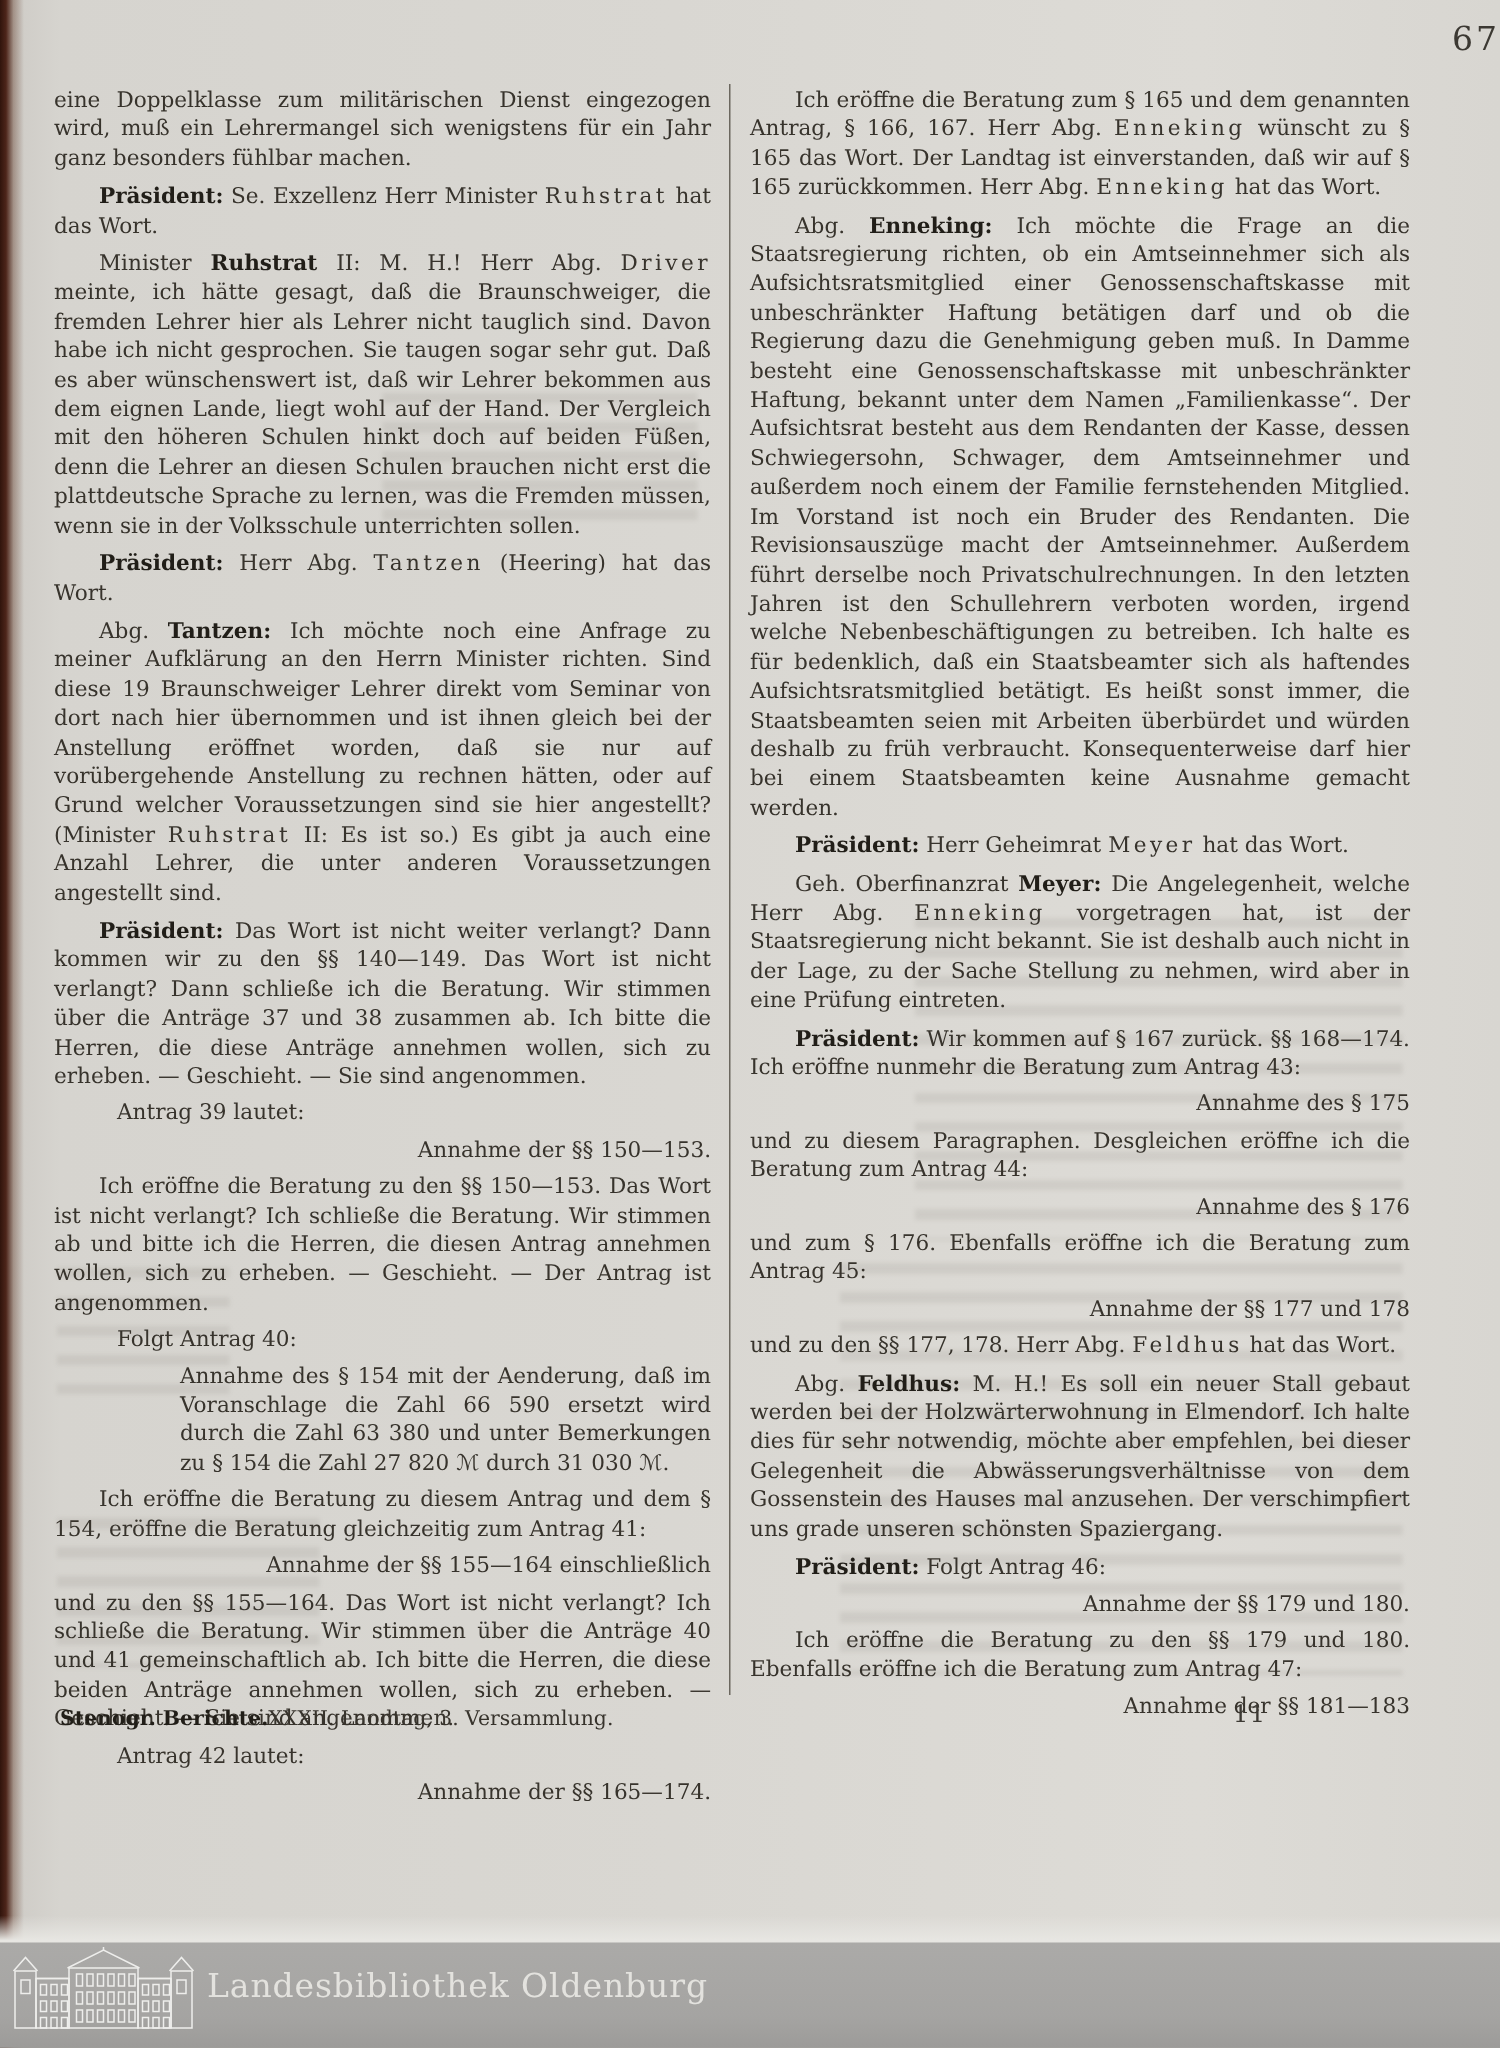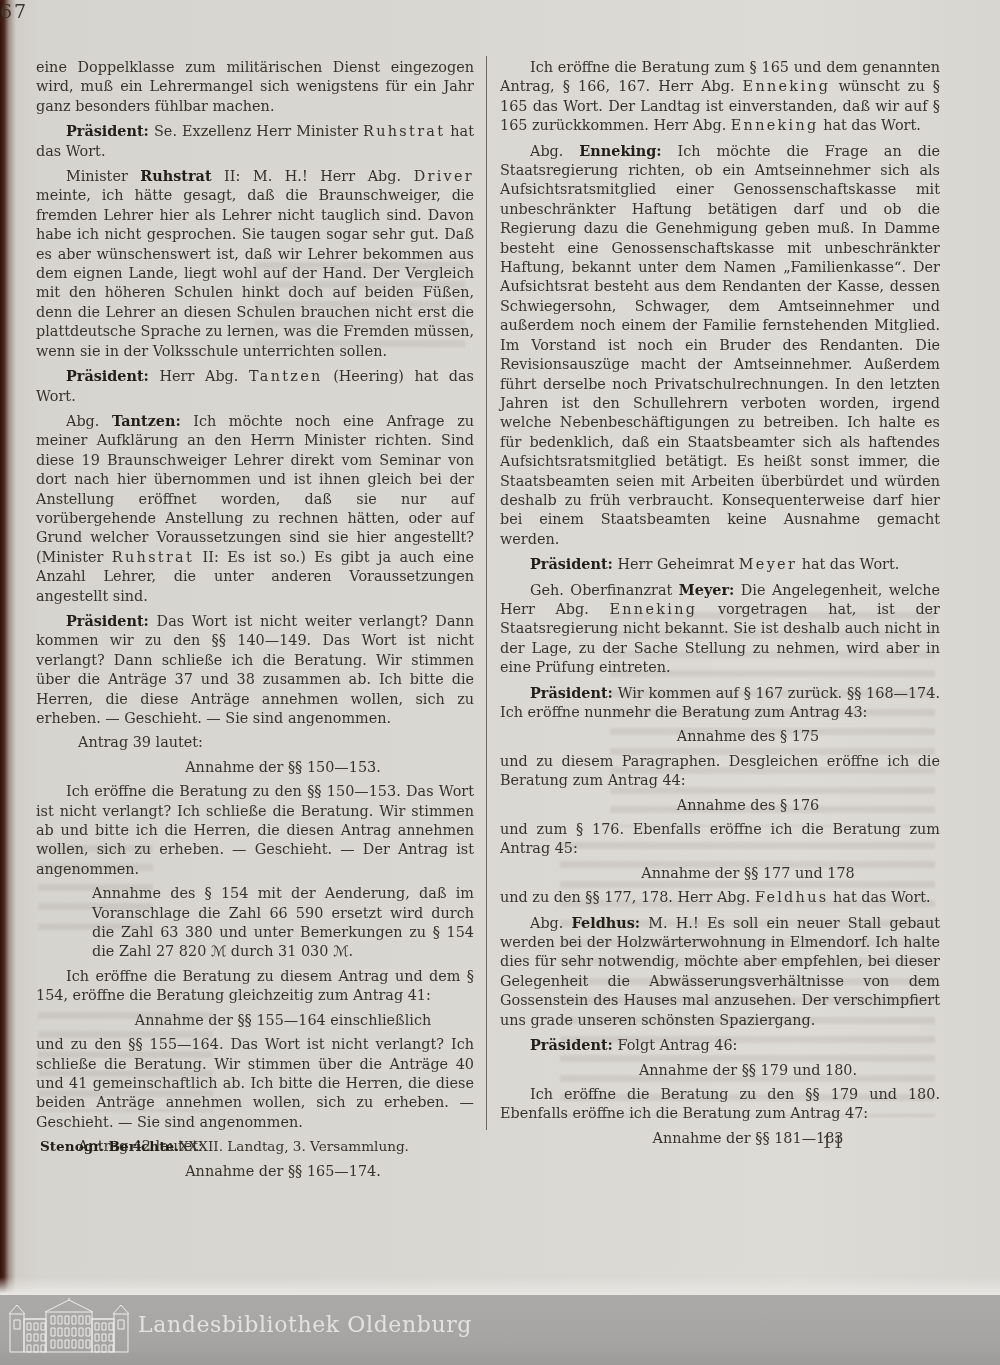--- a/index.html
+++ b/index.html
@@ -6,36 +6,36 @@
   .page{
     position:relative;width:1000px;height:1365px;overflow:hidden;
     background:linear-gradient(90deg,#ccc9c4 0%,#d6d4cf 4%,#d9d7d2 45%,#dddbd6 80%,#d8d6d1 100%);
     font-family:"DejaVu Serif","DejaVu Sans",serif;color:#37332c;
   }
   .spine{
     position:absolute;left:0;top:0;width:16px;height:1365px;
     background:linear-gradient(90deg,#30140c 0,#4d251a 4px,rgba(109,74,58,.45) 9px,rgba(120,90,70,0) 16px);
   }
   .page-number-top{
-    position:absolute;top:0;left:0;right:0;text-align:left;
-    font-size:19px;letter-spacing:2px;color:#3c3933;
+    position:absolute;top:14px;left:0;right:0;text-align:right;
+    font-size:22px;letter-spacing:2px;color:#3c3933;
   }
   .col{
     position:absolute;top:58px;width:438px;
     font-size:14.4px;line-height:19.4px;text-align:justify;
     text-rendering:optimizeLegibility;
   }
   .col.left{left:36px;}
   .col.right{left:500px;width:440px;}
   .col p{margin:0 0 5px 0;}
   .col p.body{text-indent:30px;}
   .col p.cont{text-indent:0;}
   .col p.antrag{margin-left:42px;text-indent:0;text-align:left;}
-  .col p.motion{margin-left:56px;text-indent:0;text-align:center;}
-  .col p.block{margin-left:56px;text-indent:0;text-align:justify;}
+  .col p.motion{margin-left:56px;text-indent:0;text-align:right;}
+  .col p.block{margin-left:84px;text-indent:0;text-align:justify;}
   .b{font-weight:bold;color:#211e18;}
   .sp{letter-spacing:2.3px;}
   .divider{
     position:absolute;left:486px;top:56px;width:1px;height:1074px;
     background:#57534a;opacity:.85;
   }
   .imprint{
     position:absolute;left:40px;top:1138px;width:440px;
     font-size:13.6px;color:#37332c;text-align:left;
   }
@@ -81,20 +81,21 @@
   <div class="col left">
       <p class="cont"><span>eine Doppelklasse zum militärischen Dienst eingezogen wird, muß ein Lehrermangel sich wenigstens für ein Jahr ganz besonders fühlbar machen.</span></p>
       <p class="body"><span class="b">Präsident:</span><span> Se. Exzellenz Herr Minister </span><span class="sp">Ruhstrat</span><span> hat das Wort.</span></p>
       <p class="body"><span>Minister </span><span class="b">Ruhstrat</span><span> II: M. H.! Herr Abg. </span><span class="sp">Driver</span><span> meinte, ich hätte gesagt, daß die Braunschweiger, die fremden Lehrer hier als Lehrer nicht tauglich sind. Davon habe ich nicht gesprochen. Sie taugen sogar sehr gut. Daß es aber wünschenswert ist, daß wir Lehrer bekommen aus dem eignen Lande, liegt wohl auf der Hand. Der Vergleich mit den höheren Schulen hinkt doch auf beiden Füßen, denn die Lehrer an diesen Schulen brauchen nicht erst die plattdeutsche Sprache zu lernen, was die Fremden müssen, wenn sie in der Volksschule unterrichten sollen.</span></p>
       <p class="body"><span class="b">Präsident:</span><span> Herr Abg. </span><span class="sp">Tantzen</span><span> (Heering) hat das Wort.</span></p>
       <p class="body"><span>Abg. </span><span class="b">Tantzen:</span><span> Ich möchte noch eine Anfrage zu meiner Aufklärung an den Herrn Minister richten. Sind diese 19 Braunschweiger Lehrer direkt vom Seminar von dort nach hier übernommen und ist ihnen gleich bei der Anstellung eröffnet worden, daß sie nur auf vorübergehende Anstellung zu rechnen hätten, oder auf Grund welcher Voraussetzungen sind sie hier angestellt? (Minister </span><span class="sp">Ruhstrat</span><span> II: Es ist so.) Es gibt ja auch eine Anzahl Lehrer, die unter anderen Voraussetzungen angestellt sind.</span></p>
       <p class="body"><span class="b">Präsident:</span><span> Das Wort ist nicht weiter verlangt? Dann kommen wir zu den §§ 140—149. Das Wort ist nicht verlangt? Dann schließe ich die Beratung. Wir stimmen über die Anträge 37 und 38 zusammen ab. Ich bitte die Herren, die diese Anträge annehmen wollen, sich zu erheben. — Geschieht. — Sie sind angenommen.</span></p>
       <p class="antrag"><span>Antrag 39 lautet:</span></p>
       <p class="motion"><span>Annahme der §§ 150—153.</span></p>
       <p class="body"><span>Ich eröffne die Beratung zu den §§ 150—153. Das Wort ist nicht verlangt? Ich schließe die Beratung. Wir stimmen ab und bitte ich die Herren, die diesen Antrag annehmen wollen, sich zu erheben. — Geschieht. — Der Antrag ist angenommen.</span></p>
+      <p class="antrag"><span>Folgt Antrag 40:</span></p>
       <p class="block"><span>Annahme des § 154 mit der Aenderung, daß im Voranschlage die Zahl 66 590 ersetzt wird durch die Zahl 63 380 und unter Bemerkungen zu § 154 die Zahl 27 820 ℳ durch 31 030 ℳ.</span></p>
       <p class="body"><span>Ich eröffne die Beratung zu diesem Antrag und dem § 154, eröffne die Beratung gleichzeitig zum Antrag 41:</span></p>
       <p class="motion"><span>Annahme der §§ 155—164 einschließlich</span></p>
       <p class="cont"><span>und zu den §§ 155—164. Das Wort ist nicht verlangt? Ich schließe die Beratung. Wir stimmen über die Anträge 40 und 41 gemeinschaftlich ab. Ich bitte die Herren, die diese beiden Anträge annehmen wollen, sich zu erheben. — Geschieht. — Sie sind angenommen.</span></p>
       <p class="antrag"><span>Antrag 42 lautet:</span></p>
       <p class="motion"><span>Annahme der §§ 165—174.</span></p>
     </div>
   <div class="col right">
       <p class="body"><span>Ich eröffne die Beratung zum § 165 und dem genannten Antrag, § 166, 167. Herr Abg. </span><span class="sp">Enneking</span><span> wünscht zu § 165 das Wort. Der Landtag ist einverstanden, daß wir auf § 165 zurückkommen. Herr Abg. </span><span class="sp">Enneking</span><span> hat das Wort.</span></p>
       <p class="body"><span>Abg. </span><span class="b">Enneking:</span><span> Ich möchte die Frage an die Staatsregierung richten, ob ein Amtseinnehmer sich als Aufsichtsratsmitglied einer Genossenschaftskasse mit unbeschränkter Haftung betätigen darf und ob die Regierung dazu die Genehmigung geben muß. In Damme besteht eine Genossenschaftskasse mit unbeschränkter Haftung, bekannt unter dem Namen „Familienkasse“. Der Aufsichtsrat besteht aus dem Rendanten der Kasse, dessen Schwiegersohn, Schwager, dem Amtseinnehmer und außerdem noch einem der Familie fernstehenden Mitglied. Im Vorstand ist noch ein Bruder des Rendanten. Die Revisionsauszüge macht der Amtseinnehmer. Außerdem führt derselbe noch Privatschulrechnungen. In den letzten Jahren ist den Schullehrern verboten worden, irgend welche Nebenbeschäftigungen zu betreiben. Ich halte es für bedenklich, daß ein Staatsbeamter sich als haftendes Aufsichtsratsmitglied betätigt. Es heißt sonst immer, die Staatsbeamten seien mit Arbeiten überbürdet und würden deshalb zu früh verbraucht. Konsequenterweise darf hier bei einem Staatsbeamten keine Ausnahme gemacht werden.</span></p>

